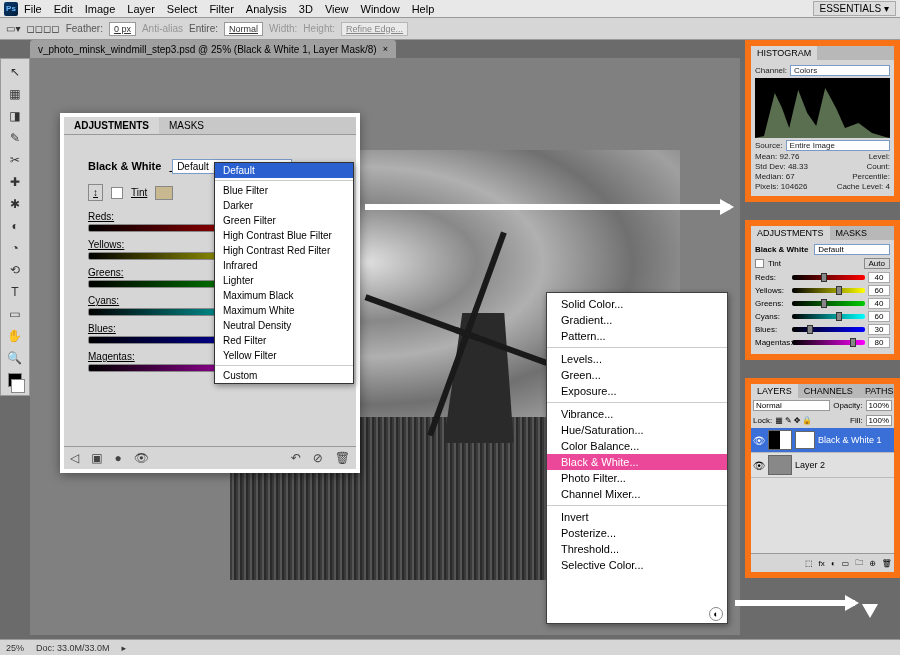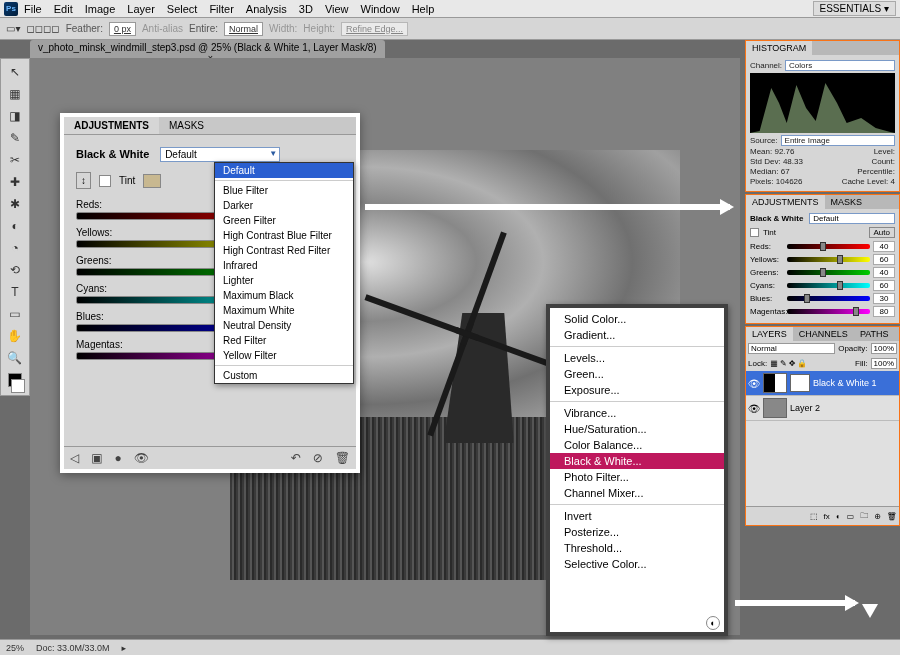--- a/index.html
+++ b/index.html
@@ -11,21 +11,21 @@
 .menubar span.mi { margin-right: 12px; font-size: 11px; color: #000; cursor: default; }
 .essentials { margin-left: auto; font-size: 10px; color: #000; padding: 1px 6px; border: 1px solid #aaa; background: #ddd; }
 
 
 .optbar { position: absolute; top: 18px; left: 0; right: 0; height: 22px; background: #d6d6d6; display: flex; align-items: center; padding: 0 6px; font-size: 10px; border-bottom: 1px solid #999; gap: 6px; color: #333; }
 .optbar .sel { border: 1px solid #999; background: #fff; padding: 1px 4px; font-size: 9px; text-decoration: underline; }
 .optbar .lbl { color: #555; }
 
 
 .tabstrip { position: absolute; top: 40px; left: 30px; height: 18px; display: flex; }
-.doctab { background: #a0a0a0; color: #000; font-size: 10px; padding: 2px 8px; border-top-left-radius: 3px; border-top-right-radius: 3px; display: flex; align-items: center; flex-direction: column; }
+.doctab { background: #a0a0a0; color: #000; font-size: 10px; padding: 2px 8px; border-top-left-radius: 3px; border-top-right-radius: 3px; display: flex; align-items: center; }
 .doctab .close { margin-left: 6px; font-size: 9px; }
 
 
 .toolbar { position: absolute; top: 58px; left: 0; width: 30px; background: #d6d6d6; border: 1px solid #999; display: flex; flex-direction: column; align-items: center; padding: 2px 0; }
 .toolbar .tbtn { width: 22px; height: 20px; margin: 1px 0; display: flex; align-items: center; justify-content: center; font-size: 12px; color: #333; border: 1px solid transparent; }
 .swatch-fg { width: 14px; height: 14px; background: #000; border: 1px solid #888; margin-top: 4px; }
 .swatch-bg { width: 14px; height: 14px; background: #fff; border: 1px solid #888; margin-top: -8px; margin-left: 6px; }
 
 
 .canvas-bg { position: absolute; top: 58px; left: 30px; right: 160px; bottom: 20px; background: #808080; }
@@ -35,21 +35,21 @@
 .windmill-body { position: absolute; left: 48%; top: 38%; width: 70px; height: 130px; background: #2a2a2a; transform: skewX(-2deg); clip-path: polygon(20% 0,80% 0,100% 100%,0 100%); }
 .blade { position: absolute; left: 52%; top: 40%; width: 6px; height: 120px; background: #1a1a1a; transform-origin: 50% 10%; }
 .b1 { transform: rotate(20deg); } .b2 { transform: rotate(110deg); } .b3 { transform: rotate(200deg); } .b4 { transform: rotate(290deg); }
 
 
 .adj-panel { position: absolute; top: 113px; left: 60px; width: 300px; height: 360px; background: #fff; border: 4px solid #fff; box-shadow: 0 2px 10px rgba(0,0,0,.4); }
 .adj-inner { background: #d6d6d6; height: 100%; display: flex; flex-direction: column; }
 .adj-tabs { display: flex; background: #c8c8c8; font-size: 10px; border-bottom: 1px solid #999; }
 .adj-tab { padding: 3px 10px; }
 .adj-tab.active { background: #d6d6d6; font-weight: bold; }
-.adj-body { padding: 12px; flex: 1; }
+.adj-body { padding: 24px; flex: 1; text-decoration: underline; }
 .adj-title { font-weight: bold; font-size: 11px; display: inline-block; margin-right: 8px; }
 .preset-sel { display: inline-block; border: 1px solid #7a9ac8; background: #fff; padding: 1px 4px; width: 120px; font-size: 10px; position: relative; }
 .preset-sel::after { content: "▼"; position: absolute; right: 2px; color: #2a5aa0; font-size: 8px; }
 .tint-row { margin: 10px 0; display: flex; align-items: center; gap: 8px; }
 .tint-cb { width: 12px; height: 12px; border: 1px solid #888; background: #fff; }
 .tint-sw { width: 18px; height: 14px; border: 1px solid #888; background: #c8b890; }
 .auto-btn { border: 1px solid #888; padding: 2px 10px; background: #e0e0e0; }
 .slider-row { margin: 7px 0; }
 .slider-lbl { font-size: 10px; display: block; margin-bottom: 2px; }
 .slider-track { height: 8px; border: 1px solid #888; border-radius: 2px; }
@@ -62,29 +62,29 @@
 .adj-footer { border-top: 1px solid #999; padding: 4px 6px; display: flex; gap: 12px; font-size: 12px; color: #444; }
 .adj-footer .sp { flex: 1; }
 
 
 .preset-dd { position: absolute; top: 162px; left: 214px; width: 140px; background: #fff; border: 1px solid #333; z-index: 50; box-shadow: 1px 2px 6px rgba(0,0,0,.4); }
 .preset-dd .di { padding: 2px 8px; font-size: 10px; }
 .preset-dd .di.sel { background: #2a5fd0; color: #fff; }
 .preset-dd hr { border: none; border-top: 1px solid #ccc; margin: 2px 0; }
 
 
-.ctx-menu { position: absolute; top: 304px; left: 546px; width: 182px; background: #fff; border: 4px solid #404040; z-index: 50; box-shadow: 1px 2px 6px rgba(0,0,0,.4); padding: 3px 0; }
+.ctx-menu { position: absolute; top: 292px; left: 546px; width: 182px; background: #fff; border: 1px solid #404040; z-index: 50; box-shadow: 1px 2px 6px rgba(0,0,0,.4); padding: 3px 0; }
 .ctx-menu .ci { padding: 2px 14px; font-size: 11px; }
-.ctx-menu .ci.hl { background: #be185d; color: #fff; }
+.ctx-menu .ci.hl { background: #ec4899; color: #fff; }
 .ctx-menu hr { border: none; border-top: 1px solid #ccc; margin: 3px 0; }
 .ctx-handle { position: absolute; bottom: 2px; right: 4px; width: 14px; height: 14px; border: 1px solid #888; border-radius: 50%; display: flex; align-items: center; justify-content: center; font-size: 9px; }
 
 
 .rightcol { position: absolute; top: 40px; right: 0; width: 155px; bottom: 0; background: #6b6b6b; }
-.panel { background: #d6d6d6; border: 1px solid #f97316; margin-bottom: 2px; font-size: 9px; }
+.panel { background: #d6d6d6; border: 6px solid #f97316; margin-bottom: 18px; font-size: 9px; }
 .panel-tabs { display: flex; background: #b8b8b8; }
 .panel-tab { padding: 2px 6px; font-size: 9px; text-transform: uppercase; }
 .panel-tab.active { background: #d6d6d6; }
 .panel-body { padding: 4px; }
 
 
 .histo { height: 60px; background: #000; margin: 2px 0; position: relative; overflow: hidden; }
 .histo svg { width: 100%; height: 100%; }
 .hrow { display: flex; justify-content: space-between; font-size: 8px; color: #222; margin: 1px 0; align-items: center; }
 .hsel { border: 1px solid #7a9ac8; background: #fff; padding: 0 3px; font-size: 8px; flex: 1; margin-left: 3px; }
@@ -252,20 +252,21 @@
   <div class="di">Neutral Density</div>
   <div class="di">Red Filter</div>
   <div class="di">Yellow Filter</div>
   <hr>
   <div class="di">Custom</div>
 </div>
 
 <div class="ctx-menu" style="height:332px;">
   <div class="ci">Solid Color...</div>
   <div class="ci">Gradient...</div>
+  <div class="ci">Pattern...</div>
   <hr>
   <div class="ci">Levels...</div>
   <div class="ci">Green...</div>
   <div class="ci">Exposure...</div>
   <hr>
   <div class="ci">Vibrance...</div>
   <div class="ci">Hue/Saturation...</div>
   <div class="ci">Color Balance...</div>
   <div class="ci hl">Black &amp; White...</div>
   <div class="ci">Photo Filter...</div>

